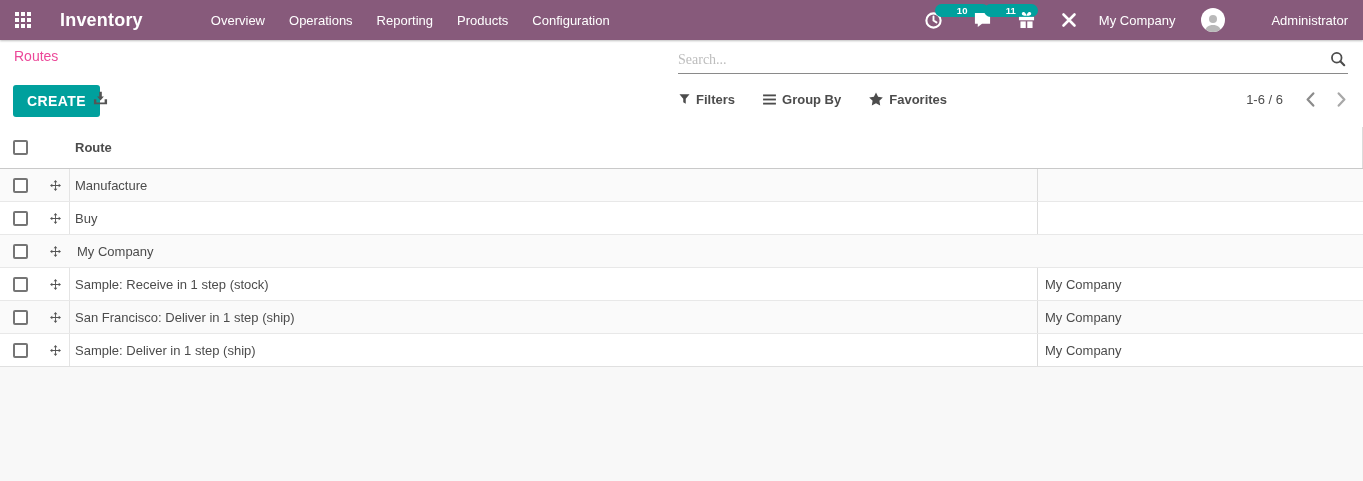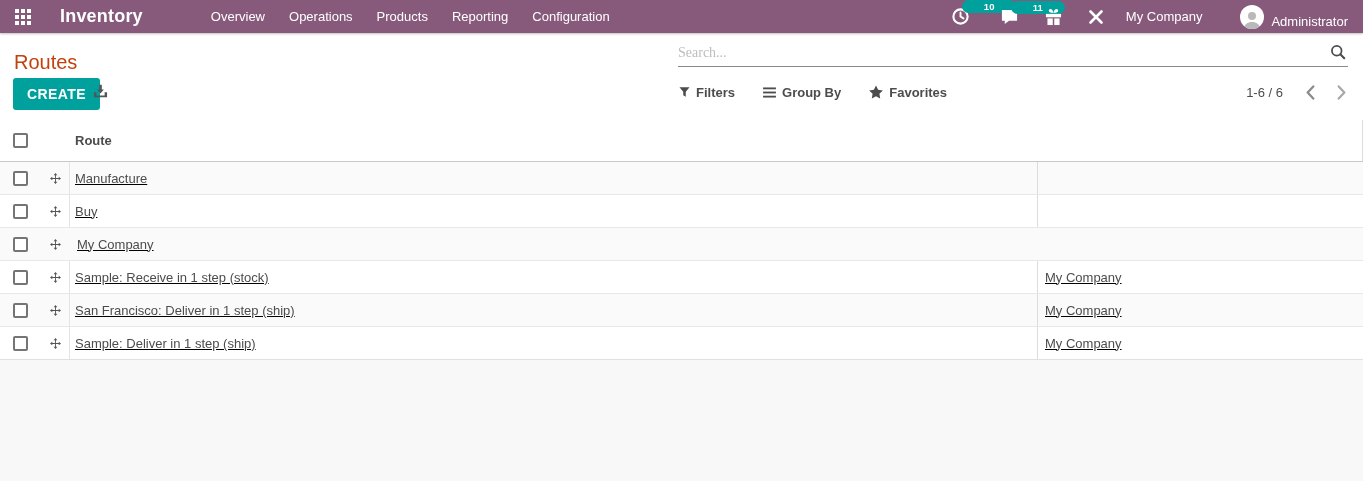--- a/index.html
+++ b/index.html
@@ -1,42 +1,42 @@
 <!DOCTYPE html>
 <html><head>
 <meta charset="utf-8">
 <style>
   * { box-sizing: border-box; margin: 0; padding: 0; }
   html,body { width:1363px; height:481px; }
   body { font-family:"Liberation Sans", sans-serif; background:#f8f8f8; overflow:hidden; }
   .screen { position:relative; width:1363px; height:481px; background:#f8f8f8; }
 
   
-  .topbar { height:33px; background:#875A7B; display:flex; align-items:center; color:#fff;
+  .topbar { height:40px; background:#875A7B; display:flex; align-items:center; color:#fff;
             box-shadow:0 1px 2px rgba(0,0,0,.25); position:relative; z-index:5; }
   .apps-btn { width:46px; display:flex; justify-content:center; cursor:pointer; }
   .apps-grid { display:grid; grid-template-columns:repeat(3,4px); grid-gap:2px; }
   .apps-grid span { width:4px; height:4px; background:#fff; display:block; }
   .brand { font-size:18px; font-weight:700; margin-left:14px; letter-spacing:.2px; }
   .topnav { display:flex; margin-left:56px;text-align:right; }
   .topnav .nav-item { font-size:13px; padding:14px 12px; cursor:pointer; white-space:nowrap; }
   .systray { margin-left:auto; display:flex; align-items:center; padding-right:15px; }
   .tray-icon { position:relative; margin-left:30px; cursor:pointer; display:flex; align-items:center; }
   .tray-icon.small { margin-left:26px; }
   .badge { position:absolute; top:-7px; left:11px; background:#00A09D; color:#fff; font-size:9.5px;
            font-weight:700; line-height:13px; padding:0 22px; border-radius:8px; }
   .company-name { margin-left:22px; font-size:13px; cursor:pointer; white-space:nowrap; }
-  .user-block { display:flex; align-items:flex-end; margin-left:38px; cursor:pointer; }
+  .user-block { display:flex; align-items:center; margin-left:26px; cursor:pointer;gap:39px; }
   .avatar { width:24px; height:24px; border-radius:50%; background:#fff; overflow:hidden;
             display:flex; align-items:flex-end; justify-content:center; }
   .user-name { font-size:13px; margin-left:7px; white-space:nowrap; }
 
   
   .control-panel { position:relative; height:87px; background:#fff; }
-  .page-title { position:absolute; left:14px; top:8px; font-size:20px; color:#c2410c;margin-top:10px; }
+  .page-title { position:absolute; left:14px; top:8px; font-size:14px; color:#ec4899; }
   .search-box { position:absolute; left:678px; top:6px; width:670px; height:28px;
                 border-bottom:1px solid #8a8a8a; display:flex; align-items:center; }
   .search-box input { flex:1; border:none; outline:none; font-size:14px; color:#4c4c4c;
                       font-family:Liberation Serif, serif; background:transparent; }
   .search-box input::placeholder { color:#bdbdbd; }
   .search-glass { cursor:pointer; display:flex; padding:0 2px 2px 6px; }
   .create-btn { position:absolute; left:13px; top:45px; background:#00A09D; color:#fff; border:none;
                 font-size:14px; font-weight:700; letter-spacing:.4px; padding:8px 14px;
                 border-radius:3px; cursor:pointer; font-family:"Liberation Sans",sans-serif; }
   .export-btn { position:absolute; left:93px; top:51px; cursor:pointer; display:flex; }
@@ -51,21 +51,21 @@
 
   
   .list { background:#fff; }
   .lrow { display:flex; align-items:center; width:1363px; }
   .list-header { height:42px; border-bottom:1px solid #c9c9c9; font-weight:700; }
   .lrow .cell-check { width:40px; display:flex; justify-content:center; flex:none; }
   .lrow .cell-handle { width:30px; display:flex; justify-content:center; flex:none; }
   .lrow .cell-route { flex:1; font-size:13px; color:#4c4c4c; padding-left:5px;
                       border-right:1px solid #dcdcdc; align-self:stretch; display:flex; align-items:center; }
   .lrow .cell-company { width:325px; flex:none; font-size:13px; color:#4c4c4c; padding-left:7px; }
-  .rows .lrow { height:33px; border-bottom:1px solid #e8e8e8; cursor:pointer;text-decoration:underline; }
+  .rows .lrow { height:33px; border-bottom:1px solid #e8e8e8; cursor:pointer; }
   .rows .lrow:nth-child(odd) { background:#fafafa; }
   .rows .cell-route { border-left:1px solid #e4e4e4; margin-left:-1px; }
   .checkbox { width:15px; height:15px; border:2px solid #757575; border-radius:2px; background:#fff;
               cursor:pointer; }
   .cell-handle svg { cursor:move; }
   .filler { height:110px; background:#f8f8f8; border-top:1px solid #e0e0e0; margin-top:-1px; }
   .star { font-size:14px; color:#4c4c4c; line-height:1; }
 </style>
 </head>
 <body>
@@ -83,22 +83,22 @@
           <span></span>
           <span></span>
           <span></span>
           <span></span>
       </div>
     </div>
     <div class="brand">Inventory</div>
     <div class="topnav">
       <div class="nav-item">Overview</div>
       <div class="nav-item">Operations</div>
+      <div class="nav-item">Reporting</div>
       <div class="nav-item">Products</div>
-      <div class="nav-item">Reporting</div>
       <div class="nav-item">Configuration</div>
     </div>
 
     <div class="systray">
       <div class="tray-icon">
         <span style="display:flex">
           <svg width="19" height="19" viewBox="0 0 20 20">
               <circle cx="10" cy="10" r="7.5" fill="none" stroke="#fff" stroke-width="2.2"></circle>
               <path d="M10 5.8V10l3.1 2" fill="none" stroke="#fff" stroke-width="2" stroke-linecap="round"></path>
             </svg>

